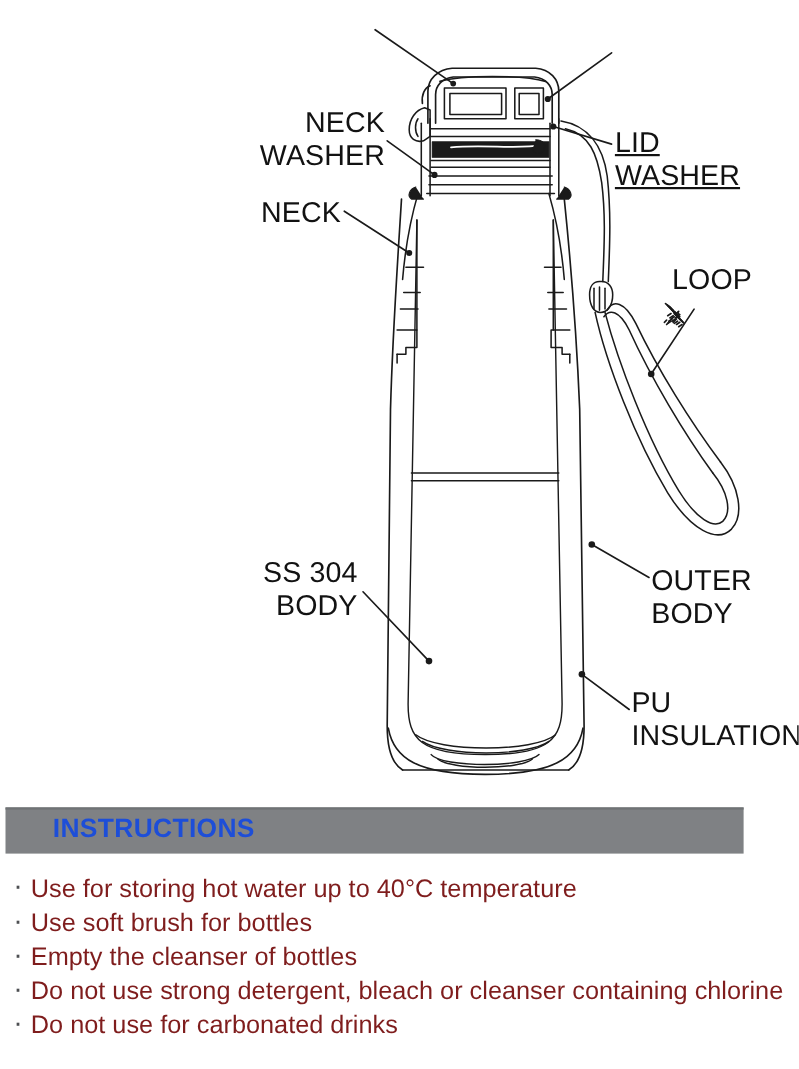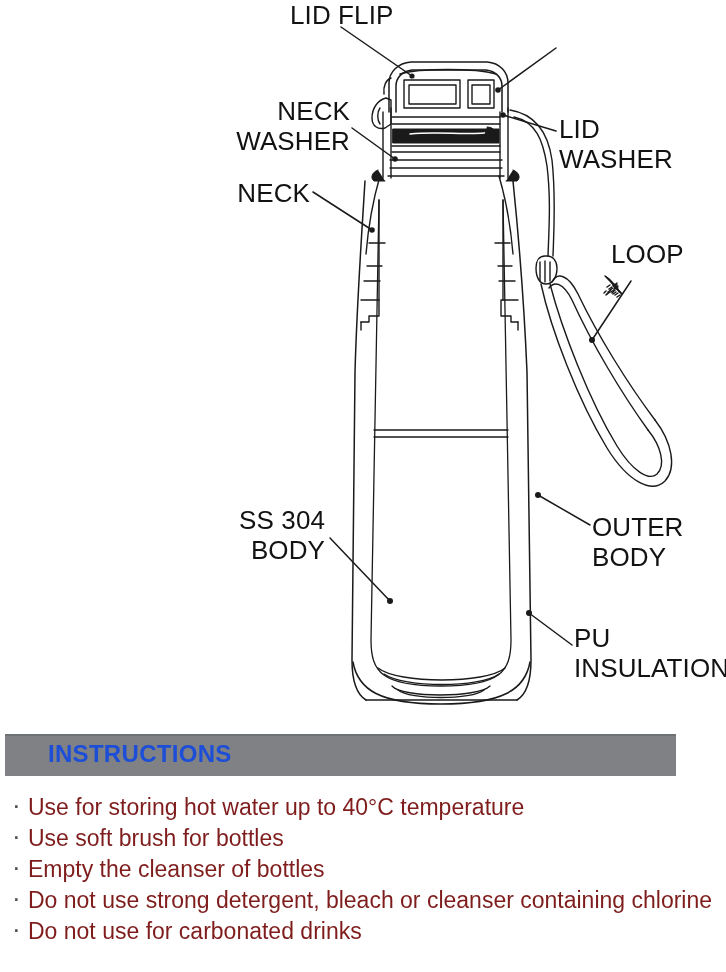--- a/index.html
+++ b/index.html
@@ -288,27 +288,26 @@
           <path d="M590 525 L538 495"></path>
           <circle cx="538" cy="495" r="3" fill="#1a1a1a" stroke="none"></circle>
 
           <path d="M572 645 L529 613"></path>
           <circle cx="529" cy="613" r="3" fill="#1a1a1a" stroke="none"></circle>
         </g>
 
       </g>
     </svg>
 
-    <div class="callout l" style="left:290px;top:0px;">LID FLIP</div>
 
 
     <div class="callout r" style="left:140px;top:96px;width:210px;">NECK
 WASHER</div>
 
-    <div class="callout l" style="left:559px;top:114px;">LID
+    <div class="callout l" style="left:559px;top:114px;text-decoration:underline;">LID
 WASHER</div>
 
     <div class="callout r" style="left:150px;top:178px;width:160px;">NECK</div>
 
     <div class="callout l" style="left:611px;top:239px;">LOOP</div>
 
     <div class="callout r" style="left:120px;top:505px;width:205px;">SS 304
 BODY</div>
 
     <div class="callout l" style="left:592px;top:512px;">OUTER

